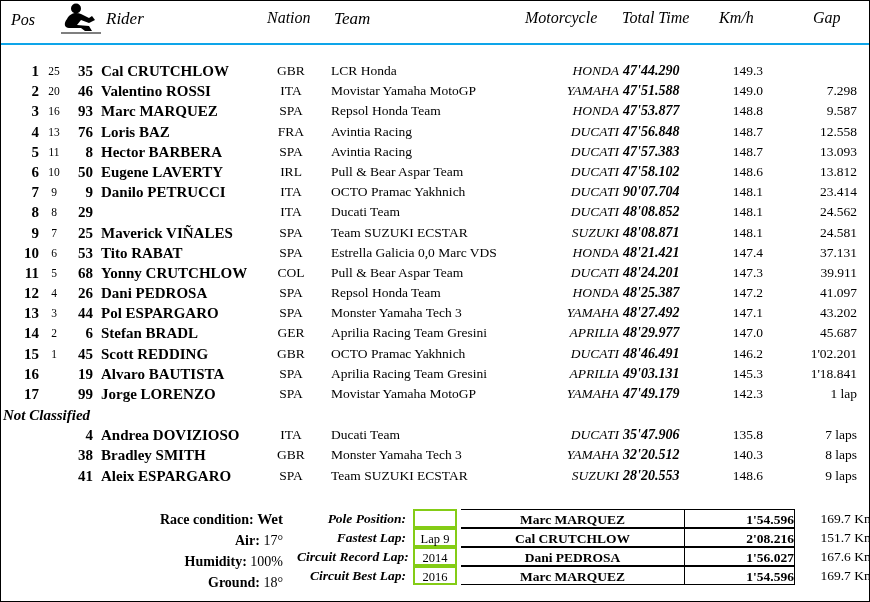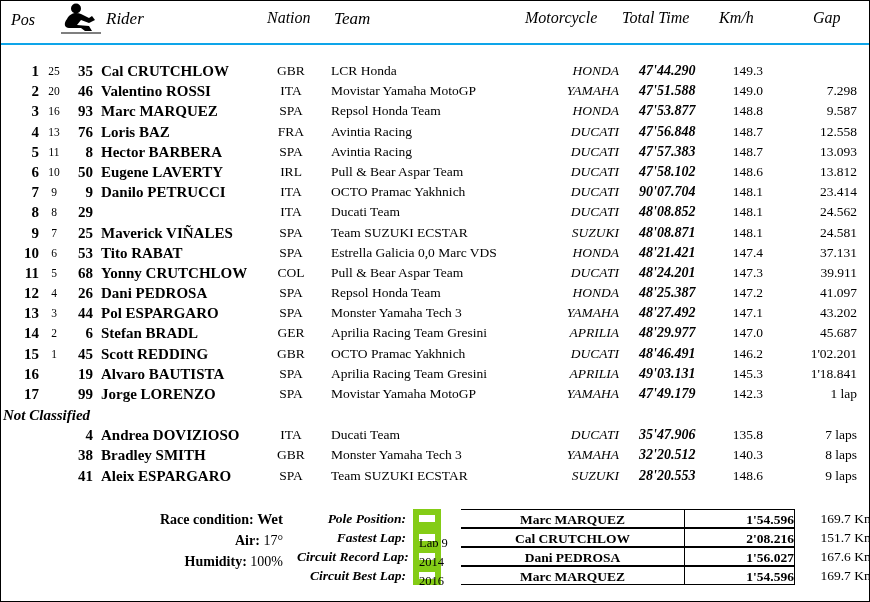--- a/index.html
+++ b/index.html
@@ -61,21 +61,21 @@
     top: 0;
     line-height: 20.2px;
   }
   .c-pos   { left: 0px;   width: 38px;  text-align: right; font-weight: bold; font-size: 15px;}
   .c-pts   { left: 42px;  width: 22px;  text-align: center; font-size: 11.5px; }
   .c-num   { left: 66px;  width: 26px;  text-align: right; font-weight: bold; font-size: 15px;}
   .c-rider { left: 100px; font-weight: bold; font-size: 15px;}
   .c-nation{ left: 268px; width: 44px; text-align: center; font-size: 13.5px;}
   .c-team  { left: 330px; font-size: 13.5px;}
   .c-moto  { left: 530px; width: 88px; text-align: right; font-size: 13.5px; font-style: italic;}
-  .c-time  { left: 622px; width: 78px; text-align: left; font-weight: bold; font-size: 14px; font-style: italic; margin-left: 16px;}
+  .c-time  { left: 622px; width: 78px; text-align: left; font-weight: bold; font-size: 14px; font-style: italic;}
   .c-kmh   { left: 704px; width: 58px; text-align: right; font-size: 13.5px;}
   .c-gap   { left: 770px; width: 86px; text-align: right; font-size: 13.5px;}
 
   .notclass-label {
     position: relative;
     height: 21px;
     font-style: italic;
     font-weight: bold;
     font-size: 15px;
     padding-left: 2px;
@@ -128,23 +128,23 @@
   .rec-label {
     left: 0;
     width: 114px;
     text-align: right;
     font-style: italic;
     font-weight: bold;
     padding-right: 5px;
   }
   .rec-sub {
     left: 116px;
-    width: 28px;
+    width: 44px;
     text-align: center;
-    border: 6px solid #84cc16;
+    border: 2px solid #84cc16;
     font-size: 12.5px;
   }
   .rec-name {
     left: 164px;
     width: 224px;
     text-align: center;
     border: 1px solid #000;
     border-left: none;
     font-weight: bold;
   }
@@ -451,20 +451,24 @@
         <b>Wet</b>
       </div>
       <div class="cond-line">
         <span class="lab-plain">Air:</span>
         <span>17°</span>
       </div>
       <div class="cond-line">
         <span class="lab-plain">Humidity:</span>
         <span>100%</span>
       </div>
+      <div class="cond-line">
+        <span class="lab-plain">Ground:</span>
+        <span>18°</span>
+      </div>
     </div>
 
     <div class="records">
       <div class="rec-row">
         <span class="rec-cell rec-label">Pole Position:</span>
         <span class="rec-cell rec-sub"></span>
         <span class="rec-cell rec-name">Marc MARQUEZ</span>
         <span class="rec-cell rec-time">1'54.596</span>
         <span class="rec-cell rec-speed">169.7 Km/h</span>
       </div>

